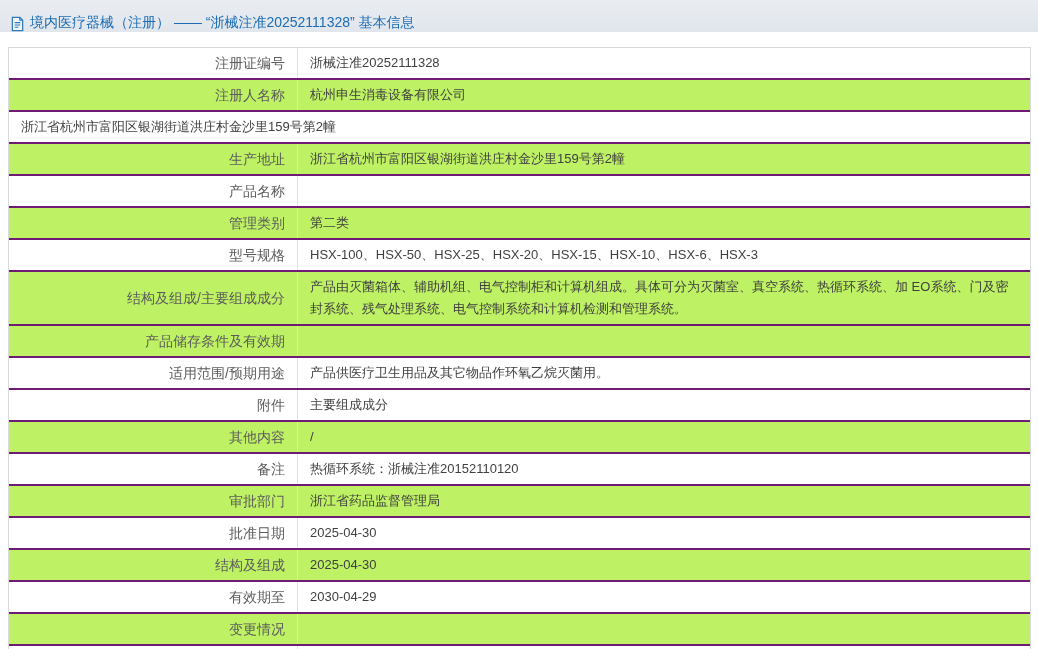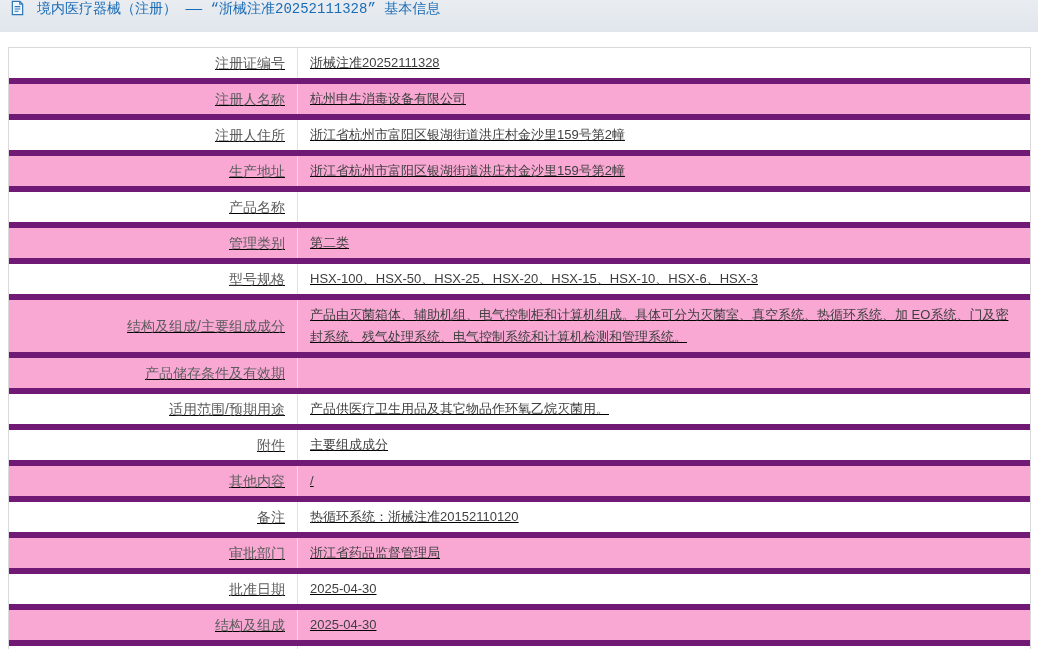--- a/index.html
+++ b/index.html
@@ -1,30 +1,30 @@
 <!DOCTYPE html>
 <html><head>
 <meta charset="utf-8">
 <style>
   * { margin:0; padding:0; box-sizing:border-box; }
   html,body { width:1038px; height:649px; overflow:hidden; background:#fff;
     font-family:"Liberation Sans","DejaVu Sans",sans-serif; }
   .topbar {
     width:1038px; height:32px;
     background:linear-gradient(to bottom,#e9edf2,#e1e6ec);
-    display:flex; align-items:flex-start; padding:0 10px; gap:12px;font-family:Liberation Mono, monospace;
+    display:flex; align-items:flex-end; padding:0 10px; gap:5px;
   }
   .topbar-title { color:#1b6cb5; font-size:14px; white-space:nowrap; }
   .doc-icon { display:inline-flex; flex:0 0 auto; }
   .info-table {
     position:absolute; left:8px; top:47px; width:1023px;
     border:1px solid #d9d9d9; background:#fff;
   }
-  .row { display:flex; border-bottom:6px solid #701a75; background:#ffffff;text-decoration:underline; }
-  .row.alt { background:#f9a8d4; }
+  .row { display:flex; border-bottom:2px solid #701a75; background:#ffffff; }
+  .row.alt { background:#bef264; }
   .cell-label {
     width:289px; min-height:30px; flex:0 0 289px;
     padding:4px 12px 4px 8px;
     display:flex; align-items:center; justify-content:flex-end; gap:4px;
     text-align:right; color:#5c5c5c; font-size:14px; line-height:22px;
     border-right:1px solid #e2e2e2;
   }
   .cell-value {
     flex:1; min-height:30px; padding:4px 12px;
     display:flex; align-items:center;
@@ -54,21 +54,20 @@
     <div class="cell-label">注册证编号</div>
     <div class="cell-value">浙械注准20252111328</div>
   </div>
 
   <div class="row alt">
     <div class="cell-label">注册人名称</div>
     <div class="cell-value">杭州申生消毒设备有限公司</div>
   </div>
 
   <div class="row">
-    <div class="cell-label">注册人住所</div>
     <div class="cell-value">浙江省杭州市富阳区银湖街道洪庄村金沙里159号第2幢</div>
   </div>
 
   <div class="row alt">
     <div class="cell-label">生产地址</div>
     <div class="cell-value">浙江省杭州市富阳区银湖街道洪庄村金沙里159号第2幢</div>
   </div>
 
   <div class="row">
     <div class="cell-label">产品名称</div>
@@ -128,20 +127,21 @@
     <div class="cell-label">结构及组成</div>
     <div class="cell-value">2025-04-30</div>
   </div>
 
   <div class="row">
     <div class="cell-label">有效期至</div>
     <div class="cell-value">2030-04-29</div>
   </div>
 
   <div class="row alt">
+    <div class="cell-label">变更情况</div>
     <div class="cell-value"></div>
   </div>
 
   <div class="row">
     <div class="cell-label">
       <span class="note-icon">
         <svg width="12" height="14" viewBox="0 0 12 14">
           <circle cx="6.2" cy="5.4" r="4.9" fill="#4c4c50"></circle>
           <path d="M3.6 9.2 L2.2 13 L6.4 10.1 Z" fill="#4c4c50"></path>
           <circle cx="4.6" cy="3.8" r="1.1" fill="#8a8a8e"></circle>

